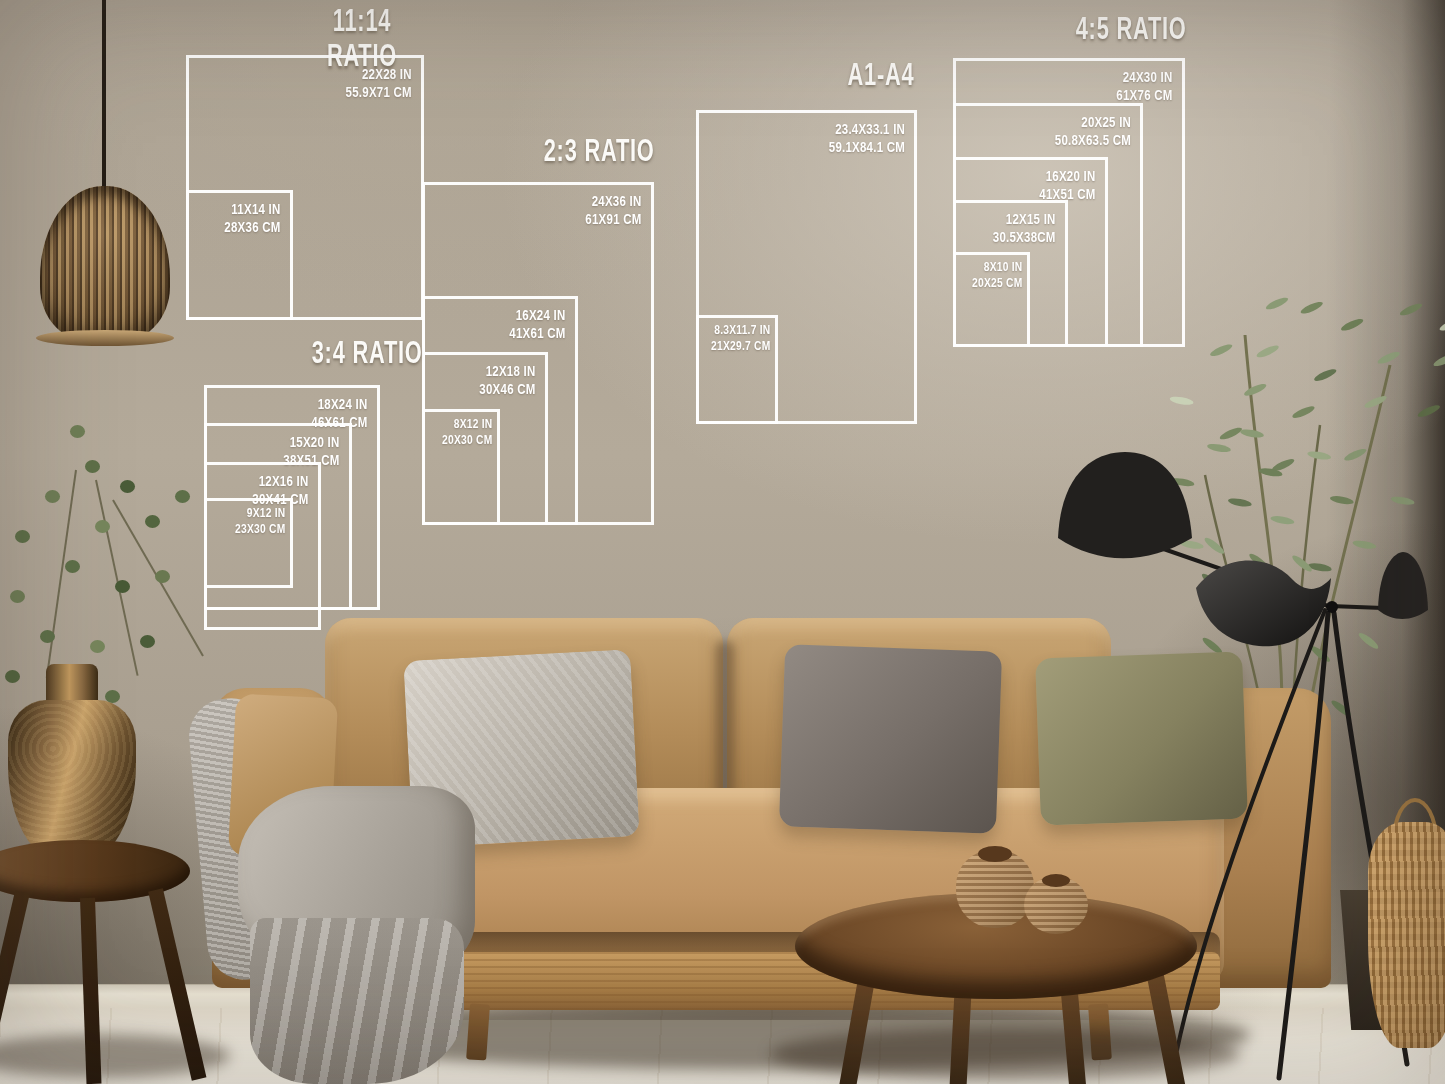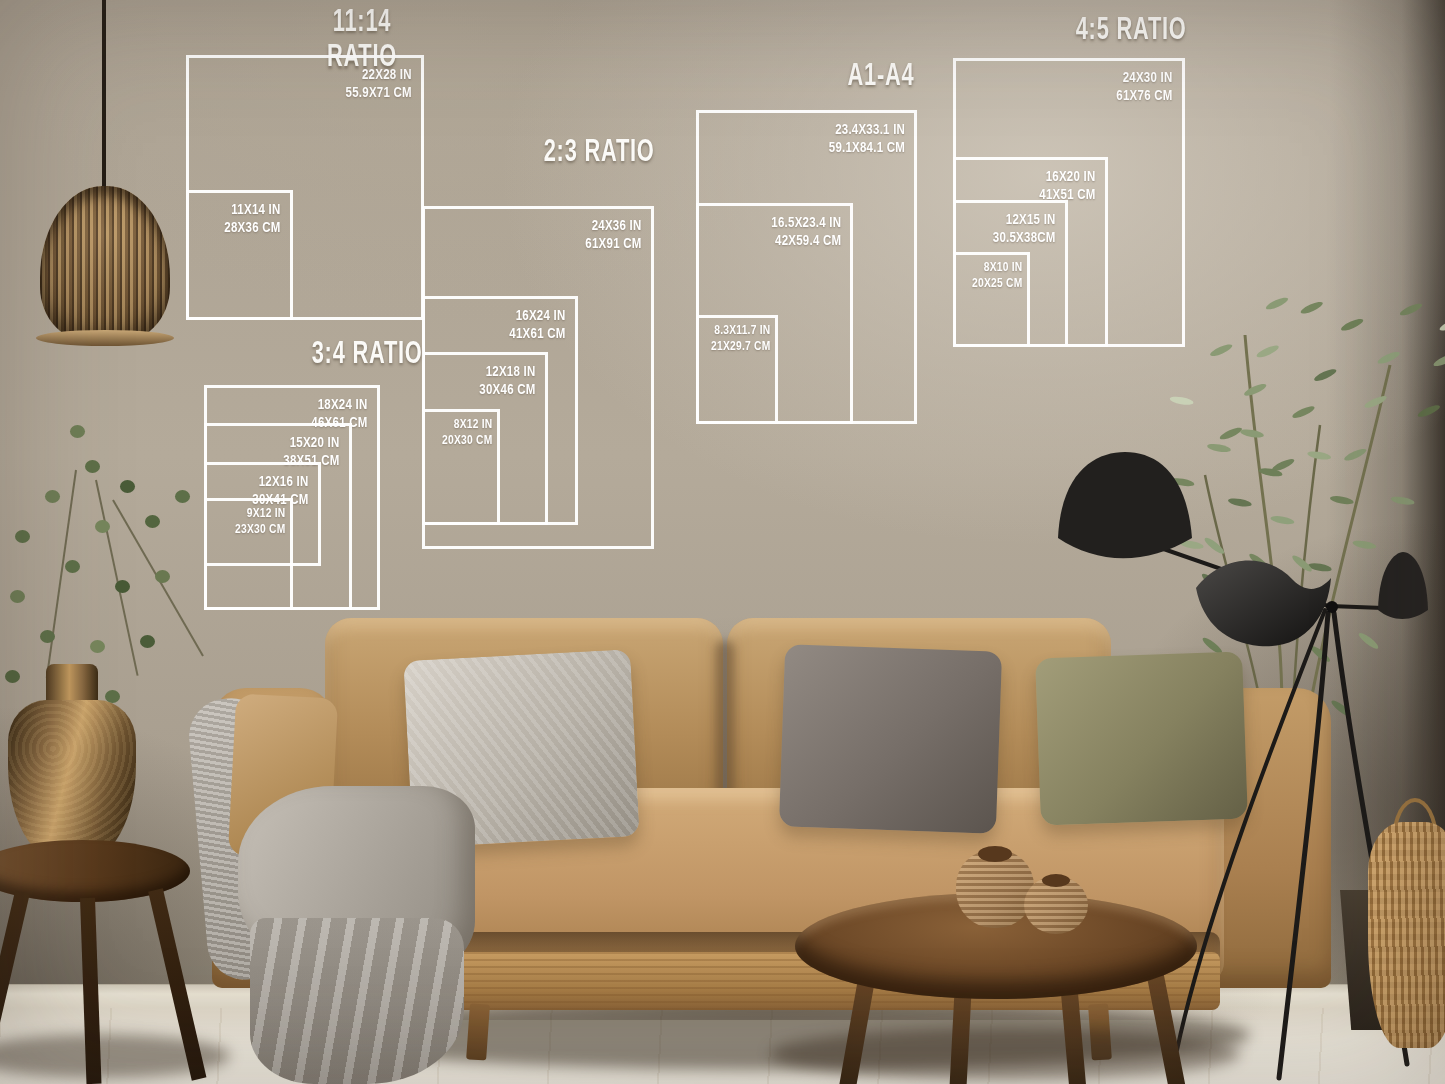--- a/index.html
+++ b/index.html
@@ -181,21 +181,21 @@
   <div class="rect" style="left:186px;top:190px;width:107px;height:130px;">
     <div class="rect-label">
         <span class="ln">11X14 IN</span>
         <span class="ln">28X36 CM</span>
       </div>
   </div>
 
   <div class="group-title" style="left:378px;top:136px;width:300px;">
       <span class="cond">2:3 RATIO</span>
     </div>
-  <div class="rect" style="left:422px;top:182px;width:232px;height:343px;margin-top:24px;">
+  <div class="rect" style="left:422px;top:182px;width:232px;height:343px;">
     <div class="rect-label">
         <span class="ln">24X36 IN</span>
         <span class="ln">61X91 CM</span>
       </div>
   </div>
   <div class="rect" style="left:422px;top:296px;width:156px;height:229px;">
     <div class="rect-label">
         <span class="ln">16X24 IN</span>
         <span class="ln">41X61 CM</span>
       </div>
@@ -221,62 +221,62 @@
         <span class="ln">18X24 IN</span>
         <span class="ln">46X61 CM</span>
       </div>
   </div>
   <div class="rect" style="left:204px;top:423px;width:148px;height:187px;">
     <div class="rect-label">
         <span class="ln">15X20 IN</span>
         <span class="ln">38X51 CM</span>
       </div>
   </div>
-  <div class="rect" style="left:204px;top:462px;width:117px;height:104px;">
+  <div class="rect" style="left:204px;top:462px;width:117px;height:168px;">
     <div class="rect-label">
         <span class="ln">12X16 IN</span>
         <span class="ln">30X41 CM</span>
       </div>
   </div>
-  <div class="rect" style="left:204px;top:498px;width:89px;height:112px;">
+  <div class="rect" style="left:204px;top:498px;width:89px;height:90px;">
     <div class="rect-label sm">
         <span class="ln">9X12 IN</span>
         <span class="ln">23X30 CM</span>
       </div>
   </div>
 
   <div class="group-title" style="left:688px;top:60px;width:300px;">
       <span class="cond">A1-A4</span>
     </div>
   <div class="rect" style="left:696px;top:110px;width:221px;height:314px;">
     <div class="rect-label">
         <span class="ln">23.4X33.1 IN</span>
         <span class="ln">59.1X84.1 CM</span>
-      </div>
-  </div>
-  <div class="rect" style="left:696px;top:203px;width:157px;height:221px;">
-    <div class="rect-label">
-        <span class="ln">16.5X23.4 IN</span>
-        <span class="ln">42X59.4 CM</span>
       </div>
   </div>
   <div class="rect" style="left:696px;top:315px;width:82px;height:109px;">
     <div class="rect-label sm">
         <span class="ln">8.3X11.7 IN</span>
         <span class="ln">21X29.7 CM</span>
       </div>
   </div>
 
   <div class="group-title" style="left:910px;top:14px;width:300px;">
       <span class="cond">4:5 RATIO</span>
     </div>
   <div class="rect" style="left:953px;top:58px;width:232px;height:289px;">
     <div class="rect-label">
         <span class="ln">24X30 IN</span>
         <span class="ln">61X76 CM</span>
+      </div>
+  </div>
+  <div class="rect" style="left:953px;top:103px;width:190px;height:244px;">
+    <div class="rect-label">
+        <span class="ln">20X25 IN</span>
+        <span class="ln">50.8X63.5 CM</span>
       </div>
   </div>
   <div class="rect" style="left:953px;top:157px;width:155px;height:190px;">
     <div class="rect-label">
         <span class="ln">16X20 IN</span>
         <span class="ln">41X51 CM</span>
       </div>
   </div>
   <div class="rect" style="left:953px;top:200px;width:115px;height:147px;">
     <div class="rect-label">

